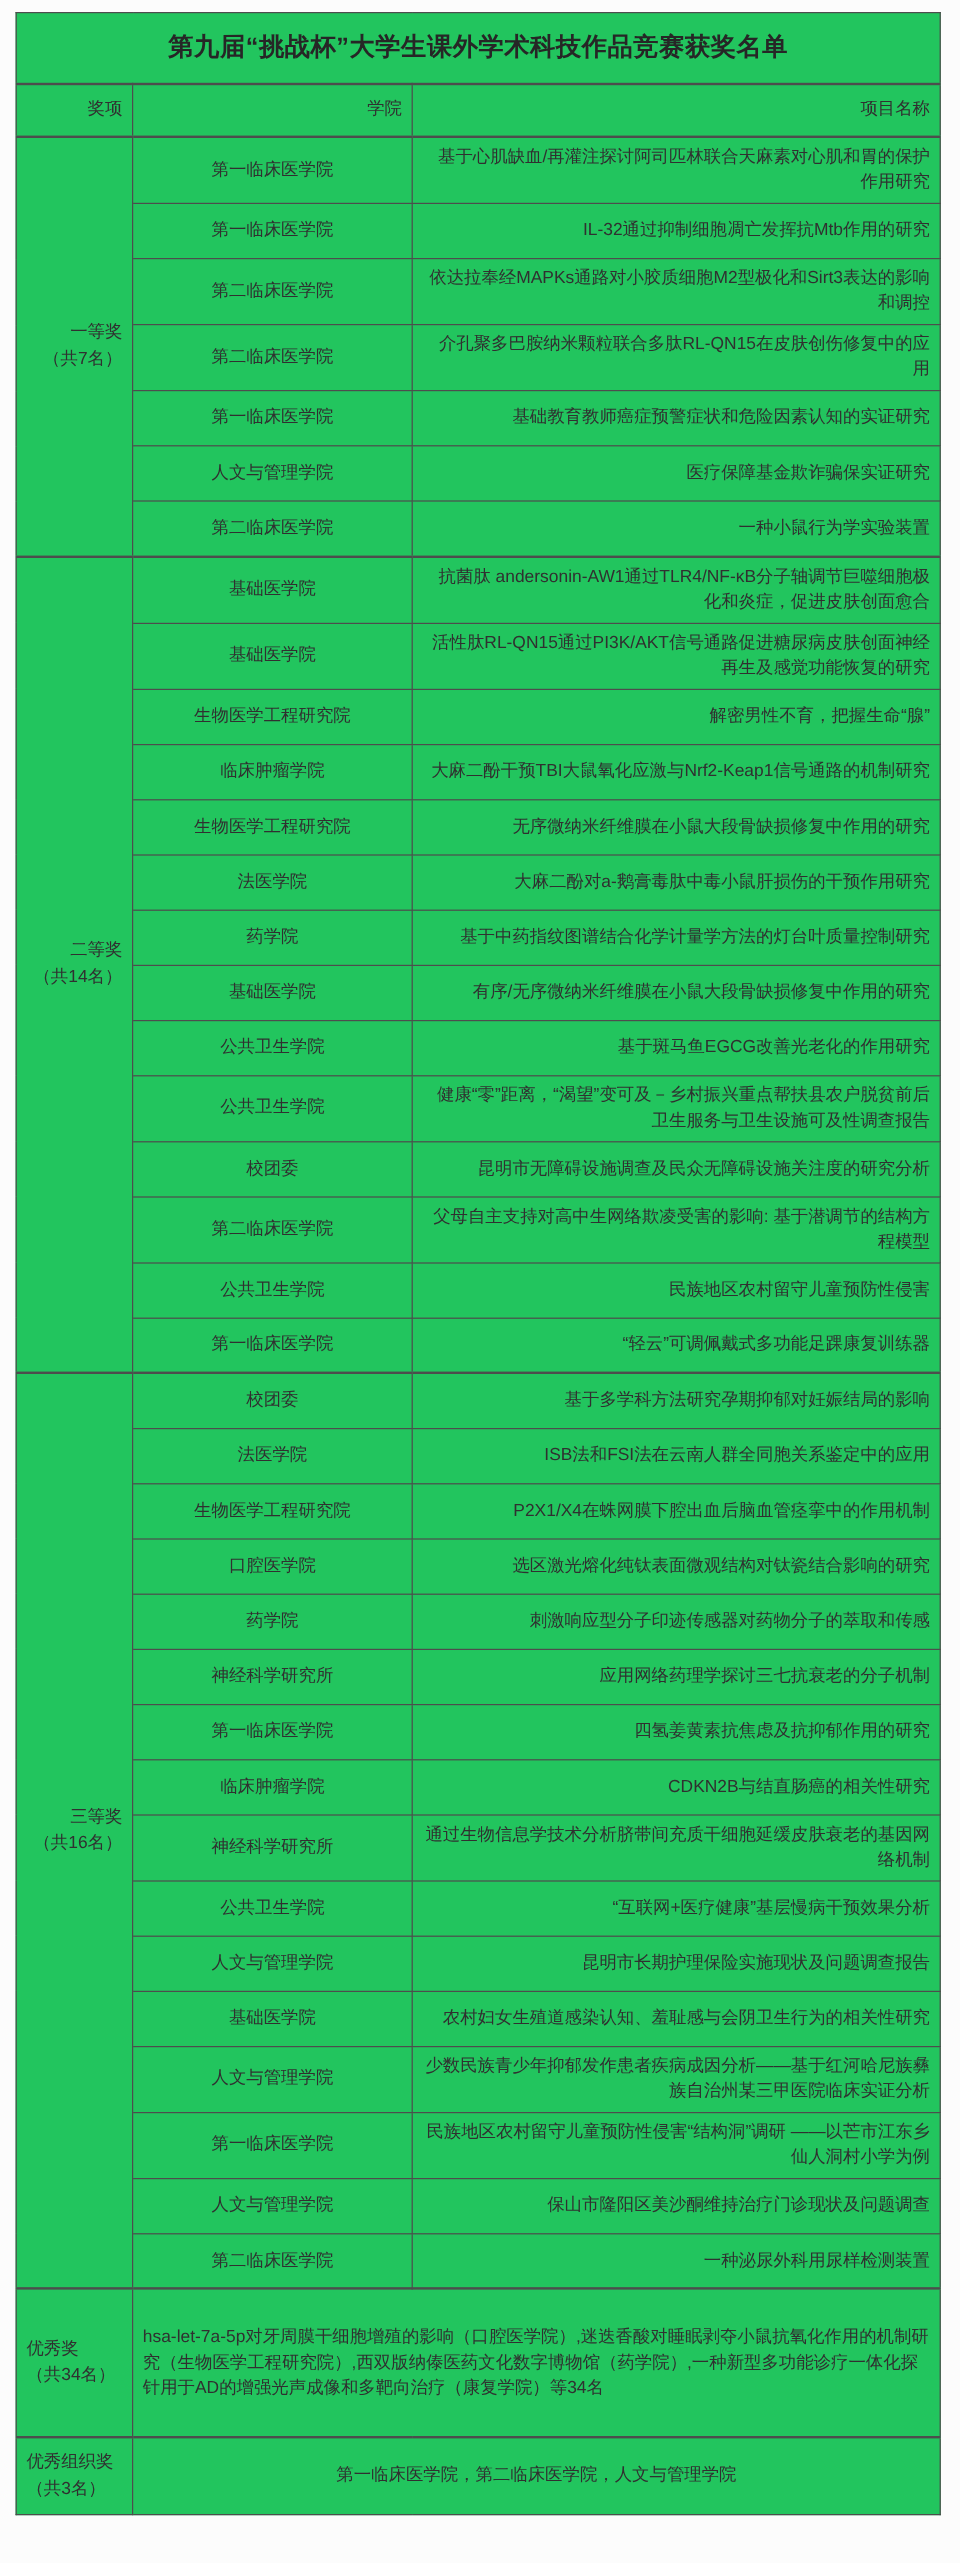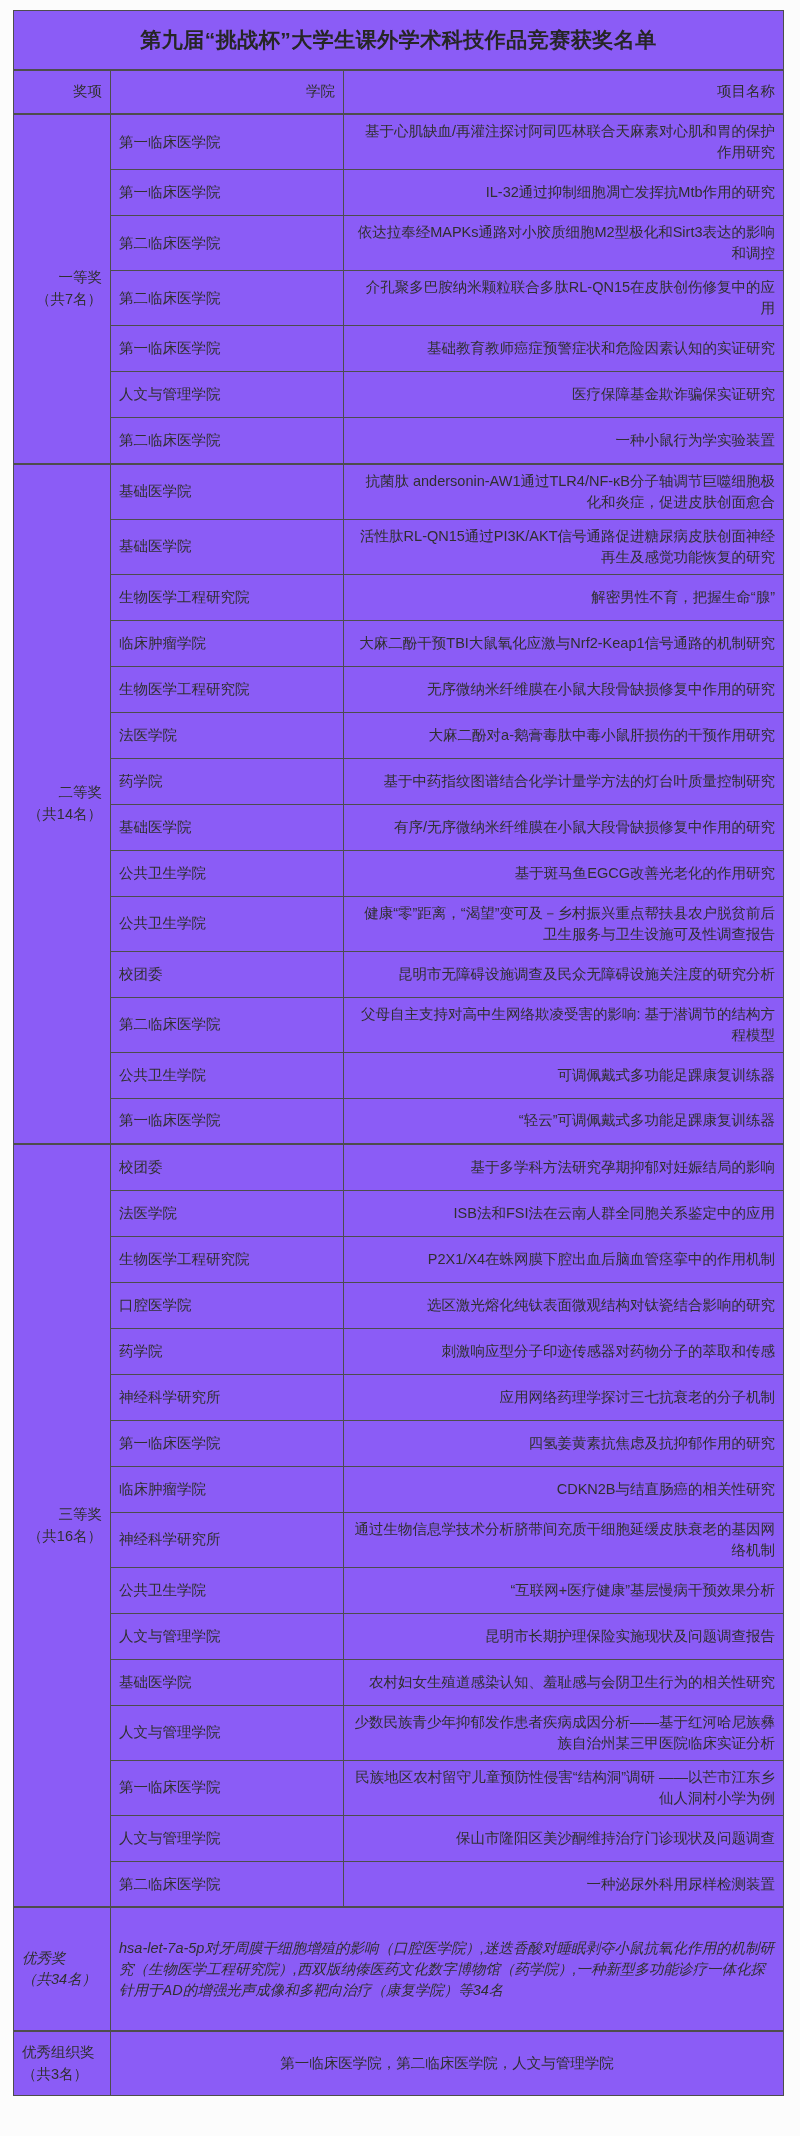--- a/index.html
+++ b/index.html
@@ -14,21 +14,21 @@
   .page {
     width: 800px;
     min-height: 2136px;
     box-sizing: border-box;
     padding: 10px 15px 14px 13px;
   }
   table.award-table {
     border-collapse: collapse;
     table-layout: fixed;
     width: 770px;
-    background: #8b5cf6;
+    background: #22c55e;
   }
   .award-table td {
     border: 1px solid #4d4d4d;
     color: #303030;
     font-size: 14.5px;
     padding: 6px 8px;
     vertical-align: middle;
     word-break: break-all;
     line-height: 1.45;
   }
@@ -44,25 +44,25 @@
   tr.header-row td {
     height: 30px;
   }
   td.h-award, td.h-college { text-align: right; }
   td.h-project { text-align: right; }
   tr.data-row { height: 46px; }
   td.award-cell {
     text-align: right;
     line-height: 1.5;
   }
-  td.college-cell { text-align: left; }
+  td.college-cell { text-align: center; }
   td.project-cell { text-align: right; }
   tr.group-start td { border-top-width: 2px; }
   tr.special-row { height: 64px; }
-  tr.special-row.tall { height: 124px; font-style: italic; }
+  tr.special-row.tall { height: 124px; }
   td.special-award-cell {
     text-align: left;
     line-height: 1.5;
   }
   td.special-content-left { text-align: left; }
   td.special-content-center { text-align: center; margin-top: 48px; }
 </style>
 </head>
 <body>
 
@@ -162,21 +162,21 @@
         <tr class="data-row">
           <td class="college-cell">校团委</td>
           <td class="project-cell">昆明市无障碍设施调查及民众无障碍设施关注度的研究分析</td>
         </tr>
         <tr class="data-row">
           <td class="college-cell">第二临床医学院</td>
           <td class="project-cell">父母自主支持对高中生网络欺凌受害的影响: 基于潜调节的结构方程模型</td>
         </tr>
         <tr class="data-row">
           <td class="college-cell">公共卫生学院</td>
-          <td class="project-cell">可调佩戴式多功能足踝康复训练器</td>
+          <td class="project-cell">民族地区农村留守儿童预防性侵害</td>
         </tr>
         <tr class="data-row">
           <td class="college-cell">第一临床医学院</td>
           <td class="project-cell">“轻云”可调佩戴式多功能足踝康复训练器</td>
         </tr>
         <tr class="data-row group-start">
           <td class="award-cell" rowspan="16">
             <div>三等奖</div>
             <div>（共16名）</div>
           </td>

